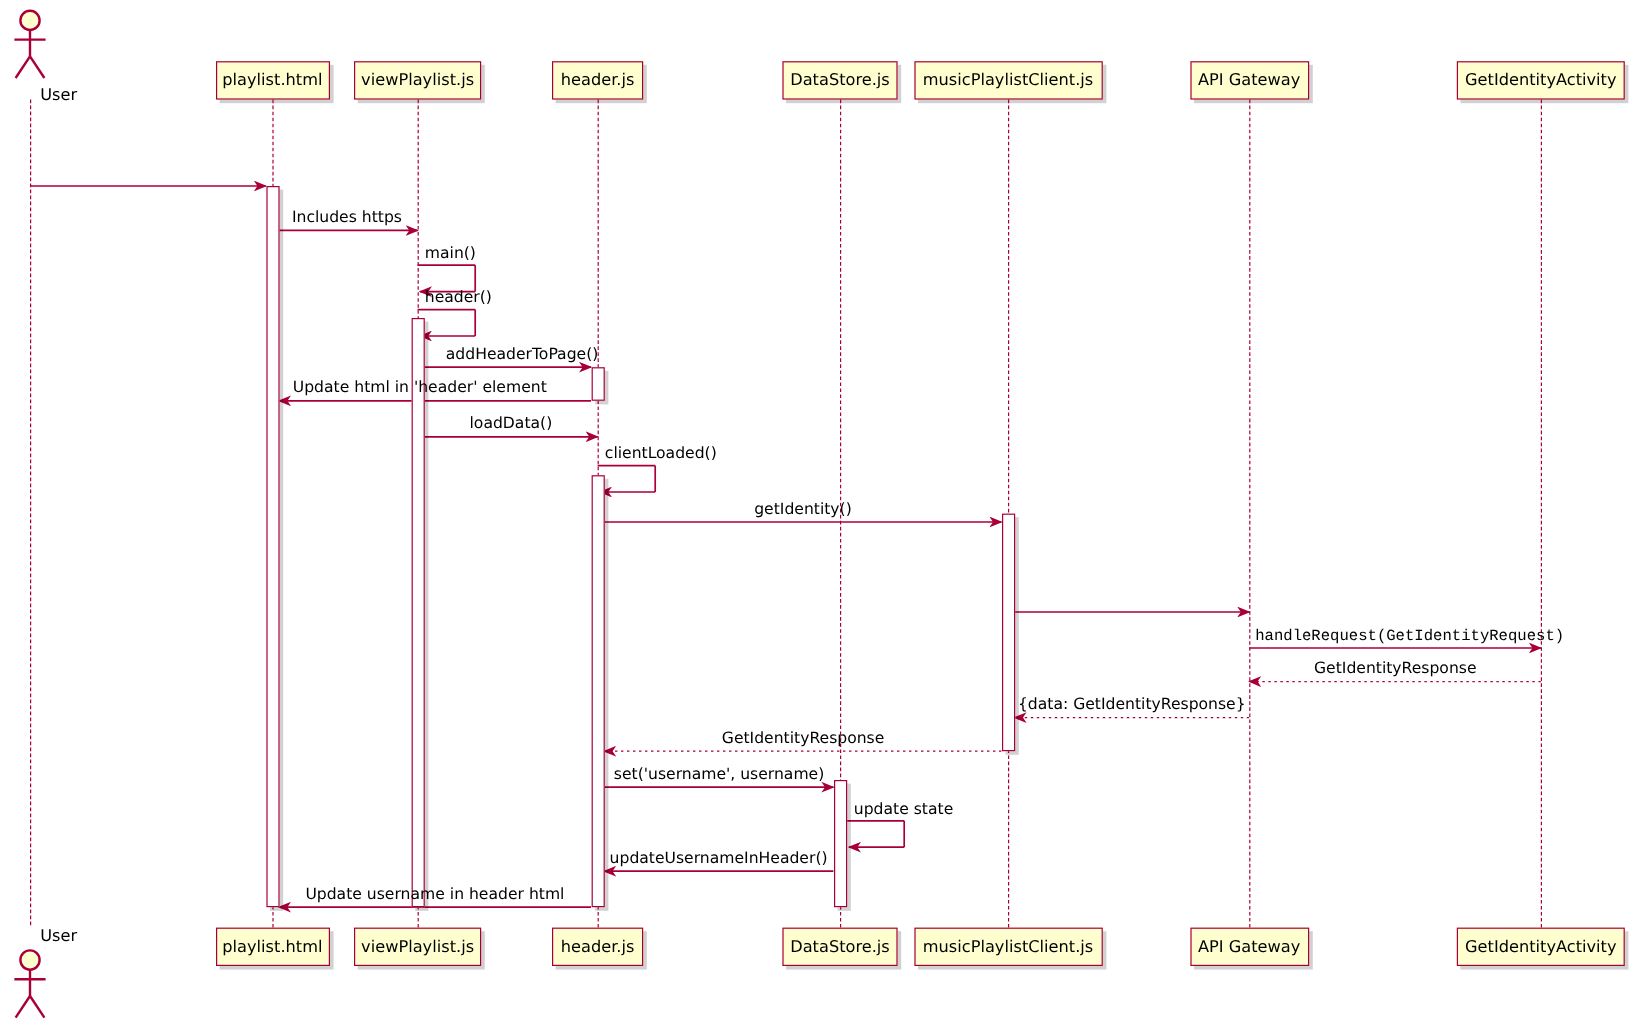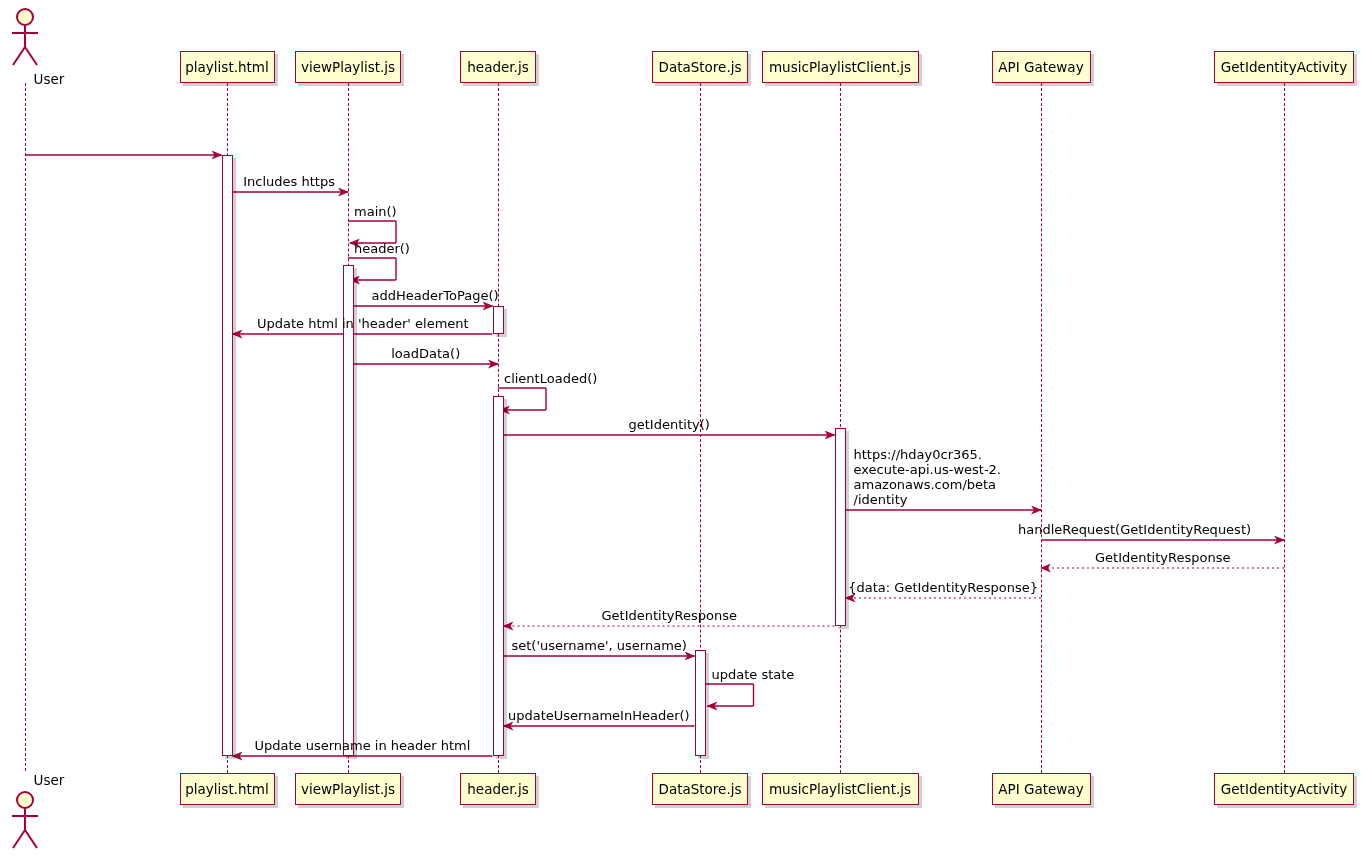--- a/index.html
+++ b/index.html
@@ -142,29 +142,25 @@
     <div class="act" style="left: 221.5px; top: 155px; height: 601px;"></div>
     <div class="act" style="left: 342.5px; top: 265px; height: 491px;"></div>
     <div class="act" style="left: 492.5px; top: 306px; height: 28px;"></div>
     <div class="act" style="left: 492.5px; top: 396px; height: 360px;"></div>
     <div class="act" style="left: 834.5px; top: 428px; height: 198px;"></div>
     <div class="act" style="left: 694.5px; top: 650px; height: 106px;"></div>
     <div class="msg" style="top: 174px; left: 243.25px;">Includes https</div>
     <div class="msg" style="top: 204px; left: 354px;">main()</div>
     <div class="msg" style="top: 241px; left: 354px;">header()</div>
     <div class="msg" style="top: 288px; left: 359.5px; margin-left: 12px;">addHeaderToPage()</div>
-    <div class="msg" style="top: 316px; left: 257px;">Update html in 'header' element</div>
+    <div class="msg" style="top: 316px; left: 244px;">Update html in 'header' element</div>
     <div class="msg" style="top: 346px; left: 391.25px;">loadData()</div>
     <div class="msg" style="top: 371px; left: 504px;">clientLoaded()</div>
     <div class="msg" style="top: 417px; left: 628.5px;">getIdentity()</div>
-    <div class="msg" style="top: 447px; left: 853.5px; text-align: left;">https://hday0cr365.
-execute-api.us-west-2.
-amazonaws.com/beta
-/identity</div>
-    <div class="msg" style="top: 522px; left: 1018px;">handleRequest(GetIdentityRequest)</div>
+    <div class="msg" style="top: 522px; left: 1046px; font-family: Liberation Mono, monospace;">handleRequest(GetIdentityRequest)</div>
     <div class="msg" style="top: 550px; left: 1095px;">GetIdentityResponse</div>
     <div class="msg" style="top: 580px; left: 848.25px;">{data: GetIdentityResponse}</div>
     <div class="msg" style="top: 608px; left: 601.5px;">GetIdentityResponse</div>
     <div class="msg" style="top: 638px; left: 511.5px;">set('username', username)</div>
     <div class="msg" style="top: 667px; left: 711.5px;">update state</div>
     <div class="msg" style="top: 708px; left: 508px;">updateUsernameInHeader()</div>
     <div class="msg" style="top: 738px; left: 254.5px;">Update username in header html</div>
   </div>
 
 </body></html>

